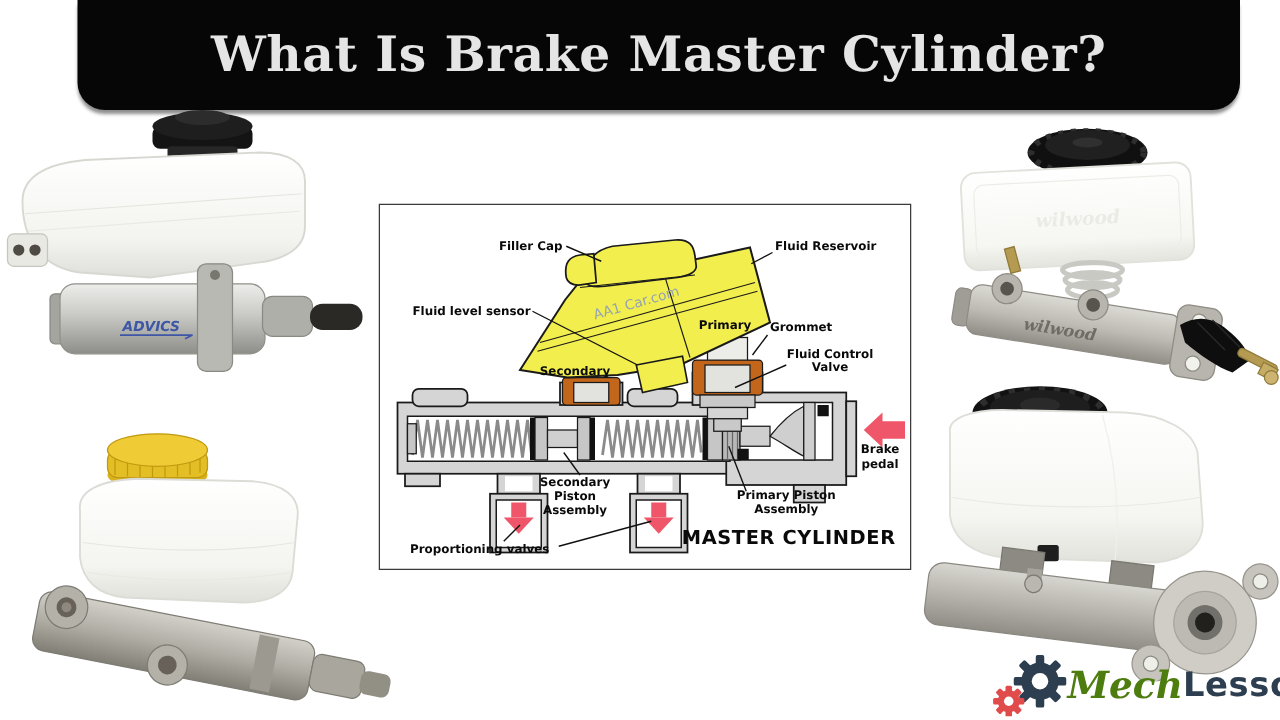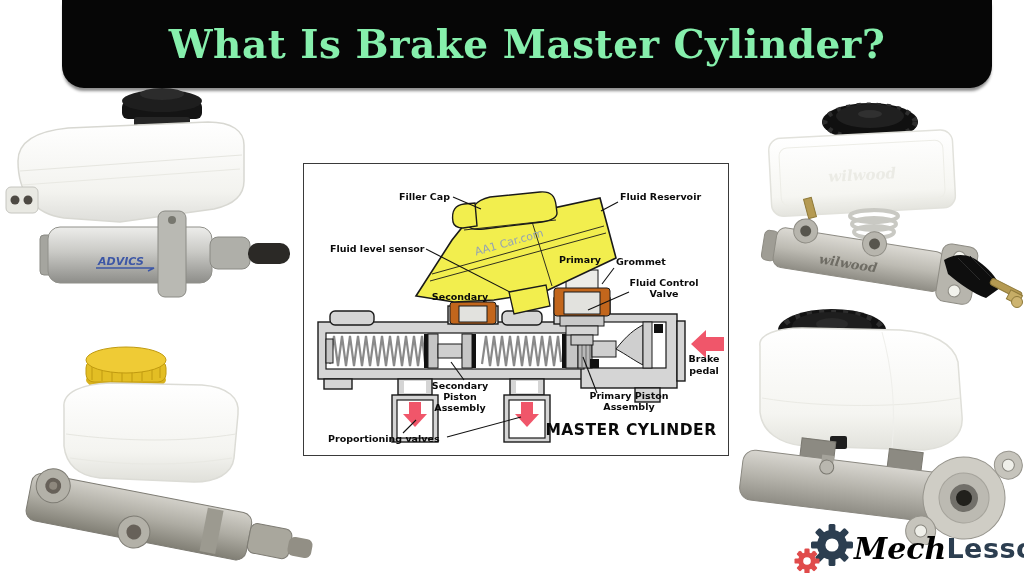--- a/index.html
+++ b/index.html
@@ -2,21 +2,21 @@
 <html><head>
 <meta charset="utf-8">
 <style>
   html,body{margin:0;padding:0;background:#ffffff;}
   .stage{position:relative;width:1024px;height:576px;background:#ffffff;overflow:hidden;
          font-family:"DejaVu Sans",sans-serif;}
   
   .banner{position:absolute;left:62px;top:0;width:930px;height:88px;background:#060606;
           border-radius:0 0 22px 22px;display:flex;align-items:center;justify-content:center;
           box-shadow:0 4px 3px -1px rgba(0,0,0,.45);}
-  .banner h1{margin:0;color:#86efac;font-family:"DejaVu Serif",serif;font-weight:700;
+  .banner h1{margin:0;color:#e5e5e5;font-family:"DejaVu Serif",serif;font-weight:700;
              font-size:39px;letter-spacing:.5px;}
   
   figure{margin:0;padding:0;position:absolute;}
   .photo-tl{left:2px;top:81px;width:292px;height:230px;}
   .photo-bl{left:6px;top:338px;width:324px;height:238px;}
   .photo-tr{left:744px;top:92px;width:280px;height:220px;}
   .photo-br{left:732px;top:298px;width:292px;height:247px;}
   figure svg{width:100%;height:100%;display:block;}
   
   .diagram{left:303px;top:163px;width:424px;height:291px;background:#ffffff;border:1px solid #3a3a3a;}
@@ -24,21 +24,21 @@
   .dg-label{font-family:"DejaVu Sans",sans-serif;font-weight:700;font-size:9.5px;fill:#0a0a0a;}
   .dg-caption{font-family:"DejaVu Sans",sans-serif;font-weight:700;font-size:15.5px;fill:#0a0a0a;letter-spacing:.5px;}
   .dg-watermark{font-family:"DejaVu Sans",sans-serif;font-weight:400;font-size:11px;fill:#94A3B4;}
   .brand-advics{font-family:"DejaVu Sans",sans-serif;font-weight:700;font-style:italic;font-size:11px;fill:#3D57A6;}
   .brand-wilwood-emboss{font-family:"DejaVu Serif",serif;font-weight:700;font-style:italic;font-size:15px;fill:#EBEBE5;}
   .brand-wilwood-body{font-family:"DejaVu Serif",serif;font-weight:700;font-style:italic;font-size:13px;fill:#6E6C64;}
   
   .logo{position:absolute;left:792px;top:522px;width:232px;height:52px;display:flex;align-items:center;}
   .logo svg{width:64px;height:50px;flex:0 0 auto;}
   .logo .mech{font-family:"DejaVu Serif",serif;font-style:italic;font-weight:700;font-size:30px;
-              color:#000000;margin-left:-2px;}
+              color:#4d7c0f;margin-left:-2px;}
   .logo .lesson{font-family:"DejaVu Sans",sans-serif;font-weight:700;font-size:27px;color:#2C3E50;letter-spacing:.5px;}
 </style>
 </head>
 <body>
 
 <div class="stage">
 
   <header class="banner">
     <h1>What Is Brake Master Cylinder?</h1>
   </header>

